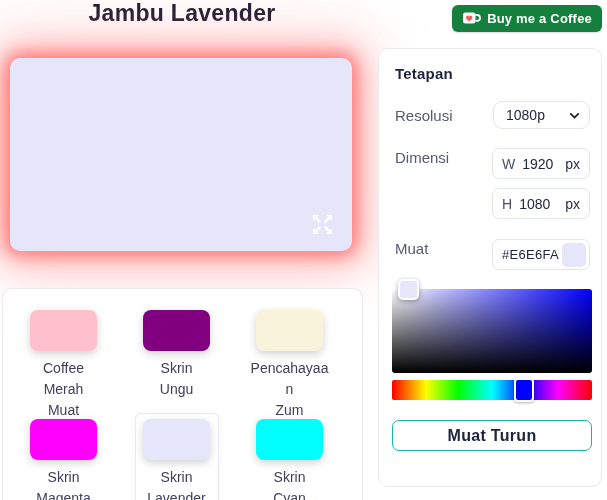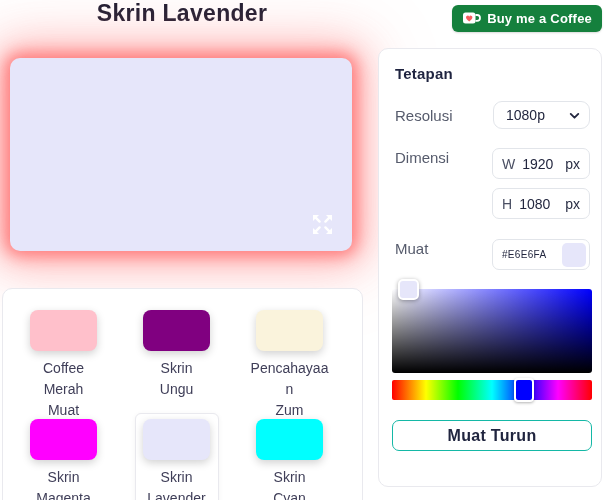--- a/index.html
+++ b/index.html
@@ -50,21 +50,21 @@
   .field .prefix { font-size:14px; color:#4A4F63; margin-right:7px; }
   .field input { border:none; outline:none; width:42px; font-size:14px;
     color:#23273F; font-family:inherit; background:transparent; padding:0; }
   .field .unit { margin-left:auto; font-size:14px; color:#2A2F45; }
   #res-wrap { position:absolute; left:114px; top:52px; width:97px; height:28px; }
   #res-select { width:100%; height:100%; border:1px solid #E2E5EA; border-radius:9px;
     background:#fff; appearance:none; -webkit-appearance:none; padding:0 12px;
     font-size:14px; font-weight:500; color:#23273F; font-family:inherit; cursor:pointer; }
   #res-chevron { position:absolute; right:9px; top:7px; pointer-events:none; }
   #hex-field { top:190px; padding:0 3px 0 9px; }
-  #hex-field input { width:60px; font-size:10px; letter-spacing:.3px; }
+  #hex-field input { width:60px; font-size:13px; letter-spacing:.3px; }
   #hex-chip { margin-left:auto; width:27px; height:24px; border-radius:5px; }
 
   #sat-area { left:13px; top:240px; width:200px; height:84px; border-radius:3px;
     background-image:linear-gradient(to top, #000, rgba(0,0,0,0)),
                      linear-gradient(to right, #fff, rgba(255,255,255,0));
     cursor:crosshair; }
   #sat-handle { left:6px; top:-10px; width:21px; height:21px; border-radius:5px;
     border:2px solid #fff; box-shadow:0 1px 4px rgba(0,0,0,.35); cursor:grab; }
   #hue-slider { left:13px; top:331px; width:200px; height:20px; border-radius:2px;
     background:linear-gradient(to right,#f00 0%,#ff0 17%,#0f0 33%,#0ff 50%,
@@ -72,21 +72,21 @@
   #hue-handle { left:calc(67% - 12px); top:-2px; width:20px; height:24px;
     border-radius:4px; border:2px solid #fff; box-shadow:0 1px 3px rgba(0,0,0,.3);
     cursor:grab; }
   #download-btn { left:13px; top:371px; width:200px; height:31px; background:#fff;
     border:1px solid #14b8a6; border-radius:7px; font-size:16px; font-weight:700;
     color:#20253F; letter-spacing:.3px; font-family:inherit; cursor:pointer; }
 </style>
 </head>
 <body>
 
-<div class="abs" id="page-title">Skrin Lavender</div>
+<div class="abs" id="page-title">Jambu Lavender</div>
 
 <button class="abs" id="coffee-btn" style="background-color: #15803d;">
   <span>
     <svg width="19" height="15" viewBox="0 0 19 15">
       <rect x="1" y="1.5" width="12.5" height="11" rx="2.5" fill="#fff"></rect>
       <path d="M13.5 4h1.6a2.9 2.9 0 0 1 0 5.8h-1.6" fill="none" stroke="#fff" stroke-width="1.8"></path>
       <path d="M7.2 10.6 C5 8.7 4 7.5 4 6.3 a1.65 1.65 0 0 1 3.2-.6 a1.65 1.65 0 0 1 3.2.6 c0 1.2-1 2.4-3.2 4.3z" fill="#F65C5C"></path>
     </svg>
   </span>
   <span>Buy me a Coffee</span>

